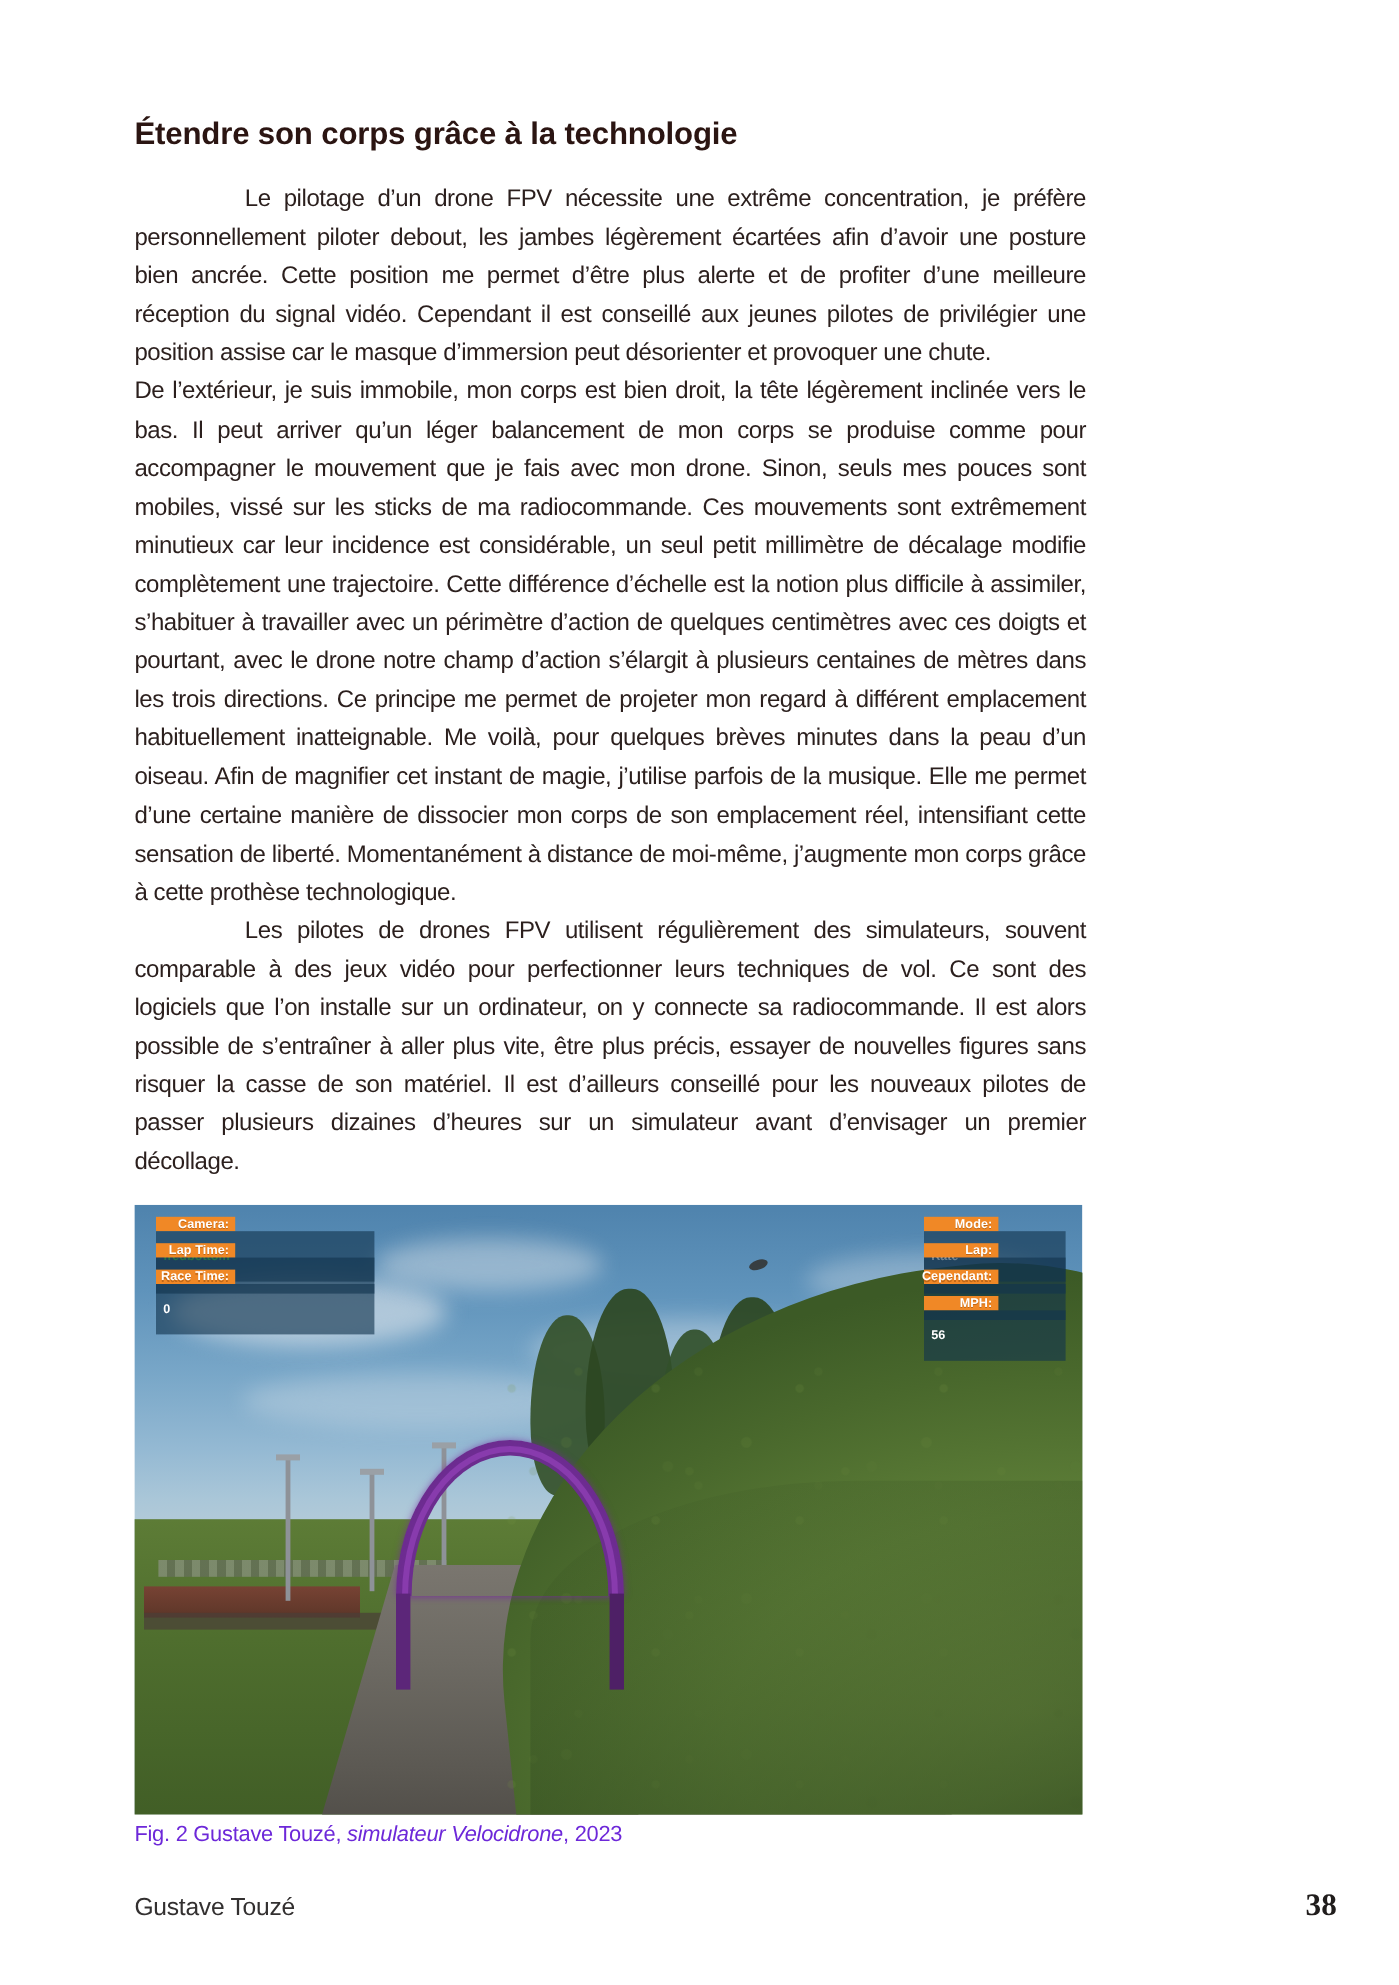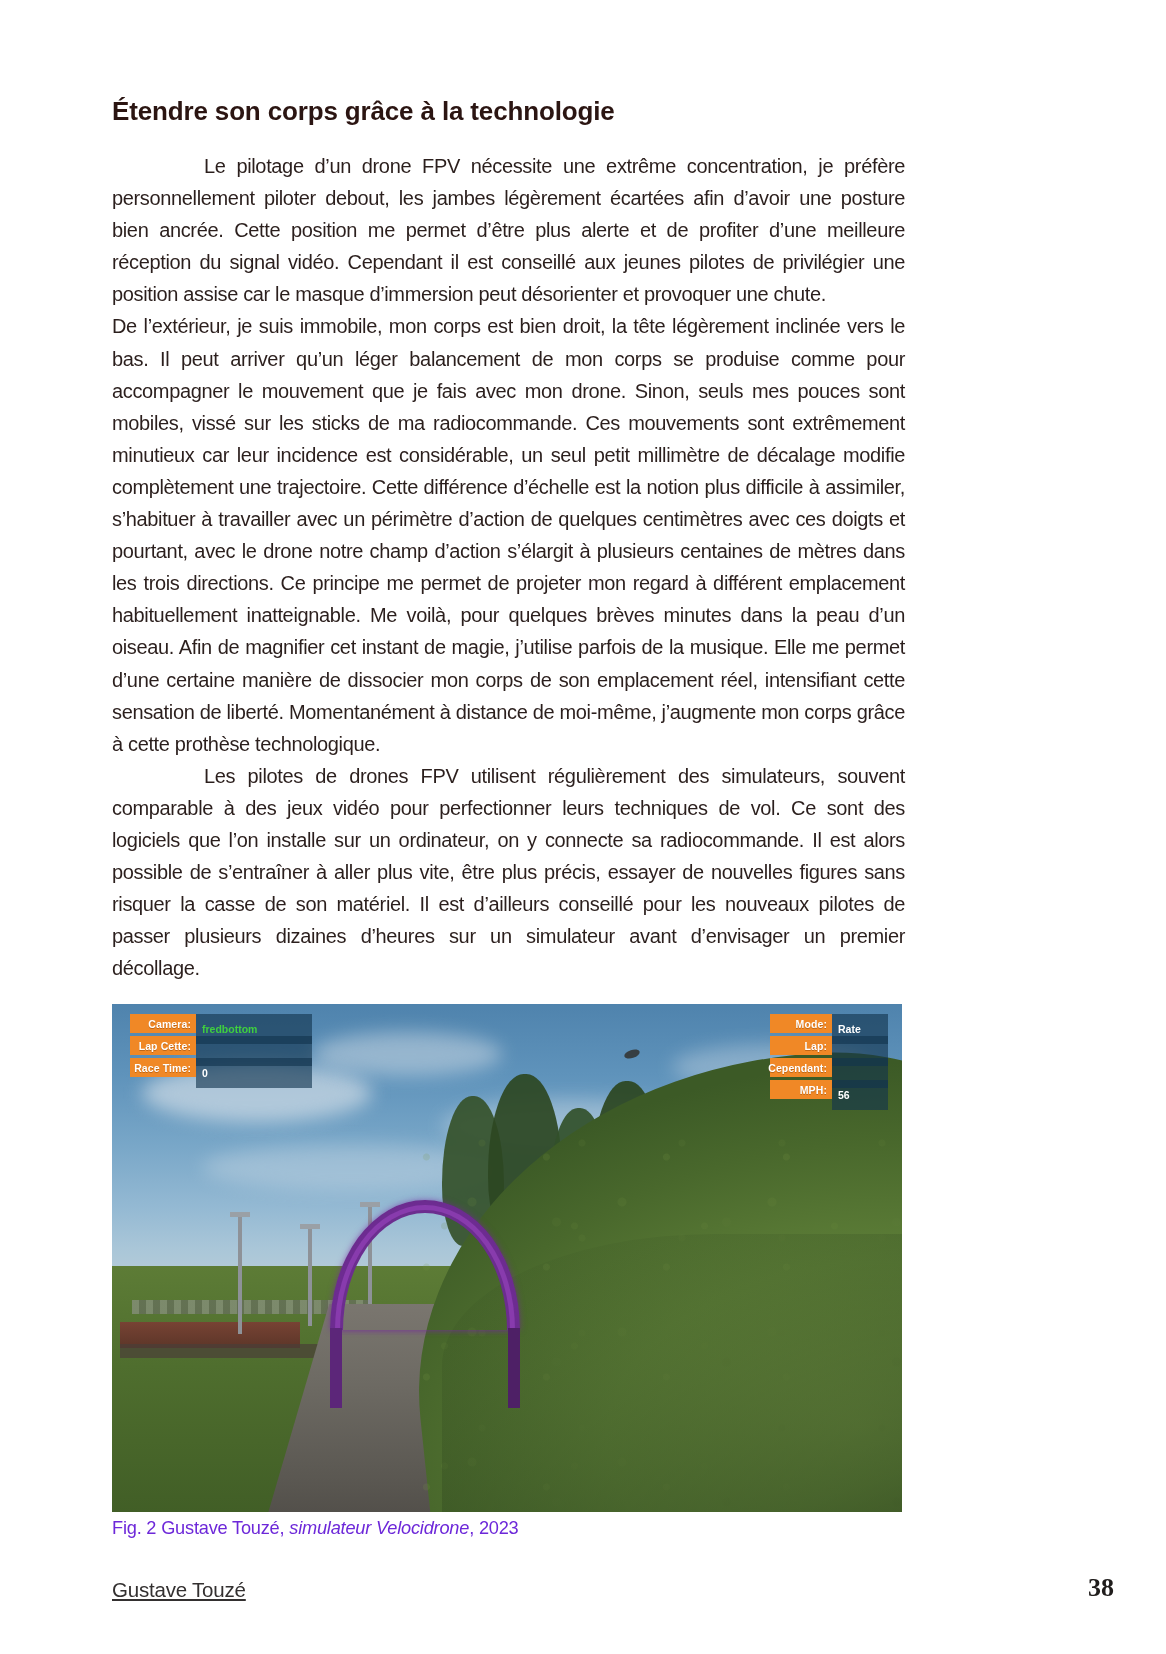--- a/index.html
+++ b/index.html
@@ -279,20 +279,21 @@
     width: 118px;
   }
   .hud-row {
     display: flex;
     align-items: stretch;
     margin-bottom: 3px;
     height: 19px;
     font-size: 10.5px;
     font-weight: bold;
     font-family: "Liberation Sans", sans-serif;
+    flex-direction: column;
   }
   .hud-label {
     background: #f08826;
     color: #ffffff;
     display: flex;
     align-items: center;
     justify-content: flex-end;
     padding: 0 5px;
     white-space: nowrap;
     letter-spacing: 0.1px;
@@ -328,21 +329,20 @@
 
   
   .footer-author {
     position: absolute;
     left: 112px;
     top: 1578px;
     font-size: 20.5px;
     color: #333030;
     font-family: "Liberation Sans", sans-serif;
     letter-spacing: -0.2px;
-    text-decoration: underline;
   }
   .footer-page {
     position: absolute;
     right: 52px;
     top: 1573px;
     font-size: 26px;
     font-weight: bold;
     color: #201d1c;
     font-family: "Liberation Serif", serif;
   }
@@ -407,21 +407,21 @@
       </div>
 
       <div class="speck"></div>
 
       <div class="hud-left">
         <div class="hud-row">
           <span class="hud-label">Camera:</span>
           <span class="hud-value green">fredbottom</span>
         </div>
         <div class="hud-row">
-          <span class="hud-label">Lap Cette:</span>
+          <span class="hud-label">Lap Time:</span>
           <span class="hud-value"></span>
         </div>
         <div class="hud-row">
           <span class="hud-label">Race Time:</span>
           <span class="hud-value">0</span>
         </div>
       </div>
 
       <div class="hud-right">
         <div class="hud-row">

